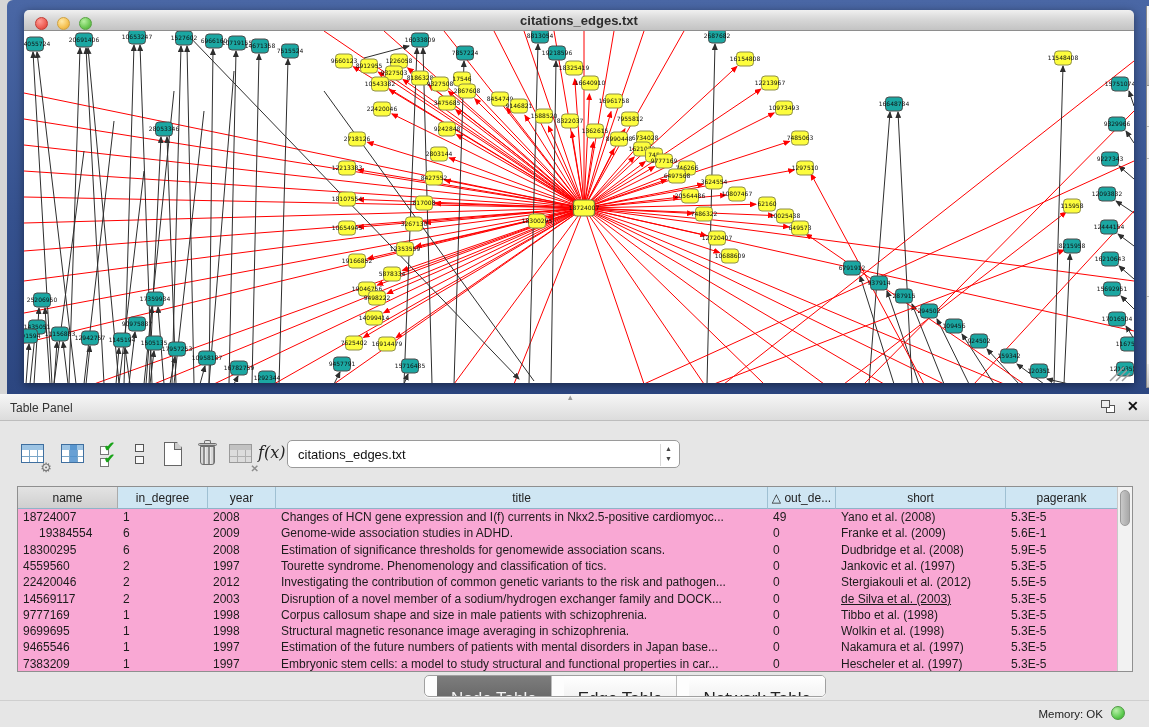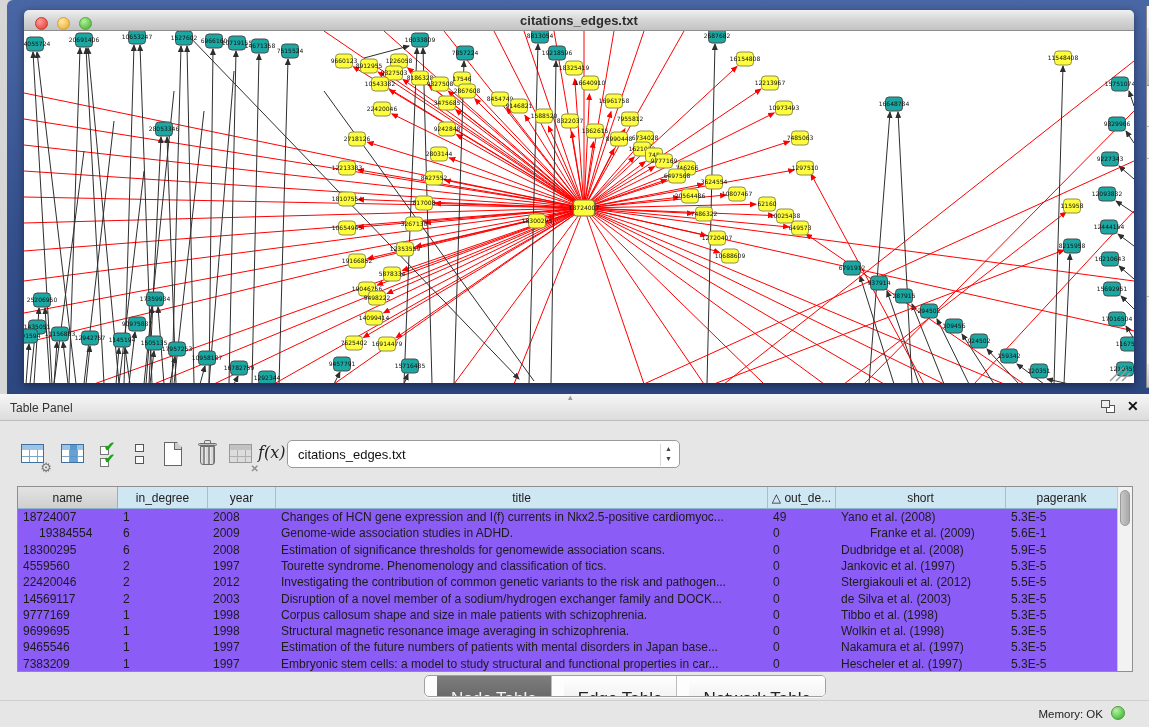--- a/index.html
+++ b/index.html
@@ -64,21 +64,21 @@
   .trash-lid { position:absolute; left:6px; top:4px; width:19px; height:3px; background:linear-gradient(180deg,#e9e9e9,#9a9a9a); border:1px solid #6f6f6f; border-radius:2px; }
   .trash-handle { position:absolute; left:12px; top:1px; width:7px; height:3px; border:1px solid #6f6f6f; border-bottom:none; border-radius:2px 2px 0 0; }
   .trash-body { position:absolute; left:8px; top:7px; width:15px; height:19px; border:1px solid #6f6f6f; border-radius:0 0 3px 3px;
     background:repeating-linear-gradient(90deg,#d9d9d9 0 2px,#8f8f8f 2px 4px,#eaeaea 4px 5px); }
   .fx { position:absolute; left:2px; top:4px; font-family:"DejaVu Serif", serif; font-style:italic; font-size:16px; color:#222; }
   .combo { position:absolute; left:287px; top:1px; width:393px; height:28px; background:#fff; border:1px solid #9a9a9a; border-radius:5px; }
   .combo .val { position:absolute; left:10px; top:6px; font-size:13px; color:#111; }
   .combo .arrows { position:absolute; right:8px; top:3px; width:11px; height:22px; color:#444; font-size:7px; line-height:1.45; text-align:center; border-left:1px solid #d8d8d8; padding-left:4px; }
 
   
-  .dtable { position:absolute; left:17px; top:65px; width:1116px; height:186px; background:#8b5cf6; border:1px solid #8f8f8f;padding-left:18px; }
+  .dtable { position:absolute; left:17px; top:65px; width:1116px; height:186px; background:#f9a8d4; border:1px solid #8f8f8f;padding-left:18px; }
   .thead { position:absolute; left:0; top:0; width:1100px; height:22px; }
   .th { position:absolute; top:0; height:22px; background:#cfe6f3; border-right:1px solid #9fc0d2; border-bottom:1px solid #8fb3c8;
     font-size:12px; color:#222; text-align:center; line-height:22px; overflow:hidden; white-space:nowrap; }
   .th.first { background:linear-gradient(180deg,#e3e3e3,#cfcfcf); border-right:1px solid #aaa; }
   .rows { position:absolute; left:0; top:22px; width:1100px; height:163px; }
   .trow { position:absolute; left:0; width:1100px; height:16.3px; }
   .td { position:absolute; top:0; height:16.3px; font-size:12px; color:#1c1c1c; line-height:16.3px; white-space:nowrap; overflow:hidden; padding-left:5px; }
   .vscroll { position:absolute; right:0; top:0; width:15px; height:184px; background:#f2f2f2; border-left:1px solid #c9c9c9; }
   .vthumb { position:absolute; left:2px; top:3px; width:10px; height:36px; border-radius:5px;
     background:linear-gradient(90deg,#c9c9c9,#a8a8a8); border:1px solid #9a9a9a; }
@@ -829,21 +829,21 @@
             <div class="td" style="left: 750px; width: 68px;">49</div>
             <div class="td" style="left: 818px; width: 170px;">Yano et al. (2008)</div>
             <div class="td" style="left: 988px; width: 112px;">5.3E-5</div>
           </div>
           <div class="trow" style="top: 16.3px;">
             <div class="td" style="left: 0px; width: 100px; margin-left: 16px;">19384554</div>
             <div class="td" style="left: 100px; width: 90px;">6</div>
             <div class="td" style="left: 190px; width: 68px;">2009</div>
             <div class="td" style="left: 258px; width: 492px;">Genome-wide association studies in ADHD.</div>
             <div class="td" style="left: 750px; width: 68px;">0</div>
-            <div class="td" style="left: 818px; width: 170px; margin-left: 29px;">Franke et al. (2009)</div>
+            <div class="td" style="left: 818px; width: 170px;">Franke et al. (2009)</div>
             <div class="td" style="left: 988px; width: 112px;">5.6E-1</div>
           </div>
           <div class="trow" style="top: 32.6px;">
             <div class="td" style="left: 0px; width: 100px;">18300295</div>
             <div class="td" style="left: 100px; width: 90px;">6</div>
             <div class="td" style="left: 190px; width: 68px;">2008</div>
             <div class="td" style="left: 258px; width: 492px;">Estimation of significance thresholds for genomewide association scans.</div>
             <div class="td" style="left: 750px; width: 68px;">0</div>
             <div class="td" style="left: 818px; width: 170px;">Dudbridge et al. (2008)</div>
             <div class="td" style="left: 988px; width: 112px;">5.9E-5</div>
@@ -865,21 +865,21 @@
             <div class="td" style="left: 750px; width: 68px;">0</div>
             <div class="td" style="left: 818px; width: 170px;">Stergiakouli et al. (2012)</div>
             <div class="td" style="left: 988px; width: 112px;">5.5E-5</div>
           </div>
           <div class="trow" style="top: 81.5px;">
             <div class="td" style="left: 0px; width: 100px;">14569117</div>
             <div class="td" style="left: 100px; width: 90px;">2</div>
             <div class="td" style="left: 190px; width: 68px;">2003</div>
             <div class="td" style="left: 258px; width: 492px;">Disruption of a novel member of a sodium/hydrogen exchanger family and DOCK...</div>
             <div class="td" style="left: 750px; width: 68px;">0</div>
-            <div class="td" style="left: 818px; width: 170px;">de Silva et al. (2003)</div>
+            <div class="td" style="left: 818px; width: 170px; text-decoration: underline;">de Silva et al. (2003)</div>
             <div class="td" style="left: 988px; width: 112px;">5.3E-5</div>
           </div>
           <div class="trow" style="top: 97.8px;">
             <div class="td" style="left: 0px; width: 100px;">9777169</div>
             <div class="td" style="left: 100px; width: 90px;">1</div>
             <div class="td" style="left: 190px; width: 68px;">1998</div>
             <div class="td" style="left: 258px; width: 492px;">Corpus callosum shape and size in male patients with schizophrenia.</div>
             <div class="td" style="left: 750px; width: 68px;">0</div>
             <div class="td" style="left: 818px; width: 170px;">Tibbo et al. (1998)</div>
             <div class="td" style="left: 988px; width: 112px;">5.3E-5</div>

